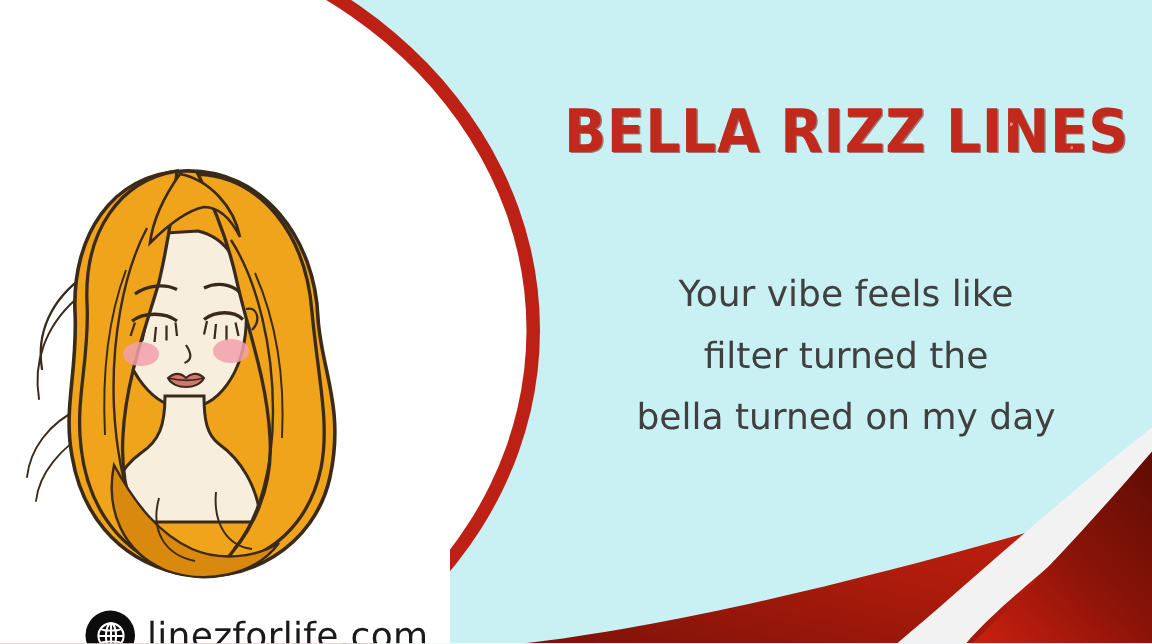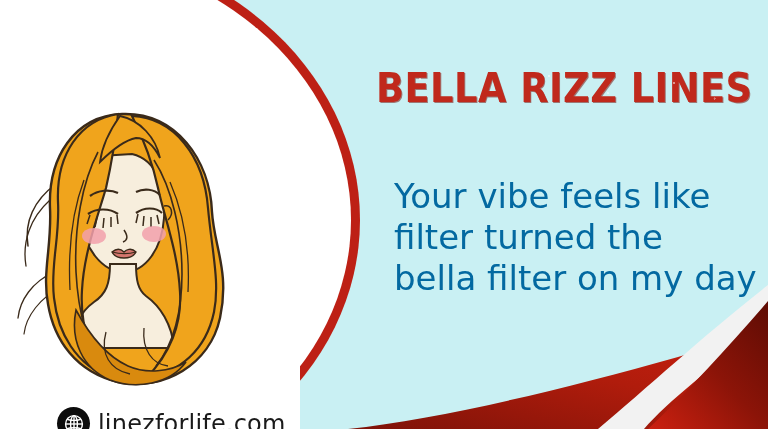--- a/index.html
+++ b/index.html
@@ -60,25 +60,25 @@
       radial-gradient(circle at 28% 70%, rgba(255,255,255,.45) 0 1px, transparent 1.2px),
       radial-gradient(circle at 47% 22%, rgba(255,255,255,.5) 0 1px, transparent 1.2px),
       radial-gradient(circle at 63% 62%, rgba(255,255,255,.45) 0 1px, transparent 1.2px),
       radial-gradient(circle at 81% 38%, rgba(255,255,255,.5) 0 1px, transparent 1.2px),
       radial-gradient(circle at 92% 74%, rgba(255,255,255,.4) 0 1px, transparent 1.2px);
     mix-blend-mode:screen;
   }
   
   .quote{
     position:absolute;left:394px;top:176px;width:340px;
-    text-align:left;
-    font-family:"DejaVu Sans", sans-serif;
-    font-size:34px;
+    text-align:center;
+    font-family:"DejaVu Sans", sans-serif;
+    font-size:24px;
     line-height:41px;
-    color:#0369a1;
+    color:#404040;
   }
   .quote div{white-space:nowrap;}
   
   .brand{
     position:absolute;left:57px;top:383px;
     display:flex;align-items:center;gap:8px;margin-top:24px;
   }
   .globe{
     width:33px;height:33px;border-radius:50%;
     background:#0c0c0c;
@@ -204,21 +204,21 @@
   </div>
 
   <div class="headline">
     <span>BELLA RIZZ LINES</span>
     <span class="grain"></span>
   </div>
 
   <div class="quote">
     <div>Your vibe feels like</div>
     <div>filter turned the</div>
-    <div>bella filter on my day</div>
+    <div>bella turned on my day</div>
   </div>
 
   <div class="brand">
     <span class="globe">
       <svg width="24" height="24" viewBox="0 0 24 24" xmlns="http://www.w3.org/2000/svg">
         <g fill="none" stroke="#ffffff" stroke-width="1.4">
           <circle cx="12" cy="12" r="8.4"></circle>
           <ellipse cx="12" cy="12" rx="3.4" ry="8.4"></ellipse>
           <line x1="3.6" y1="12" x2="20.4" y2="12"></line>
           <path d="M5.1 7.2 C7.5 8.7 16.5 8.7 18.9 7.2"></path>

